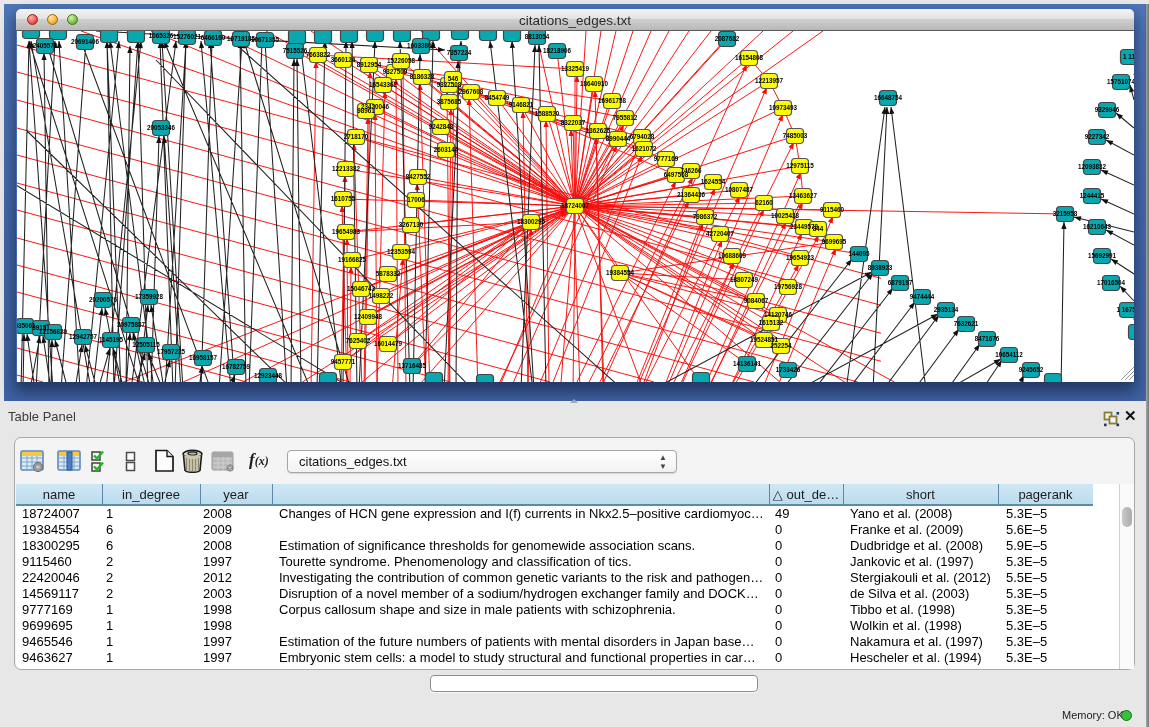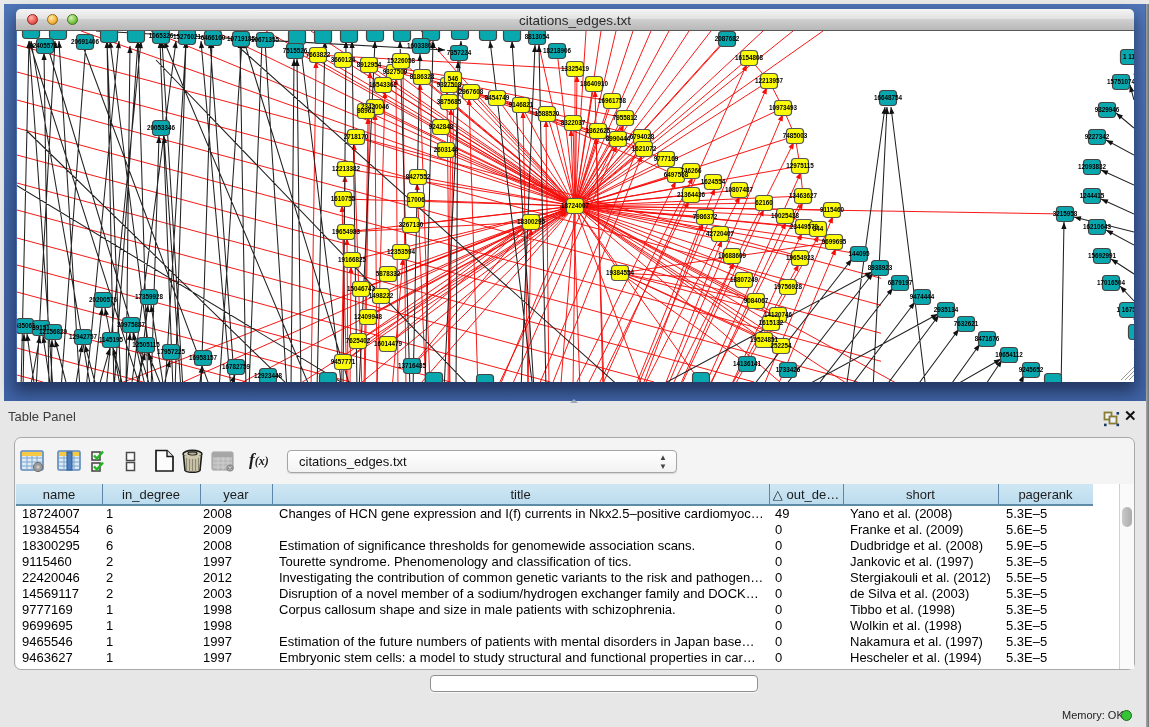--- a/index.html
+++ b/index.html
@@ -405,21 +405,20 @@
     <circle cx="19" cy="18" r="3.6" fill="#8c8c8c"></circle>
     <path d="M17.4 16.4l3.2 3.2M20.6 16.4l-3.2 3.2" stroke="#cfcfcf" stroke-width="1.1"></path>
   </svg>
 <div style="position:absolute;left:249px;top:450px;font-family:'Liberation Serif',serif;font-style:italic;font-weight:bold;font-size:17px;color:#1a1a1a">f<span style="font-size:12px">(x)</span></div>
 <div id="dropdown">citations_edges.txt<div class="arr">▲<br>▼</div></div>
 <div id="tablewhite"></div>
 <div id="thead">
   <span class="th" style="left:0;width:86px">name</span>
   <span class="th" style="left:86px;width:98px">in_degree</span>
   <span class="th" style="left:184px;width:72px">year</span>
-  <span class="th" style="left:256px;width:497px">title</span>
   <span class="th" style="left:753px;width:74px">△ out_de…</span>
   <span class="th" style="left:827px;width:155px">short</span>
   <span class="th" style="left:982px;width:95px">pagerank</span>
   <span class="sep" style="left:86px"></span>
   <span class="sep" style="left:184px"></span>
   <span class="sep" style="left:256px"></span>
   <span class="sep" style="left:753px"></span>
   <span class="sep" style="left:827px"></span>
   <span class="sep" style="left:982px"></span>
 </div>

